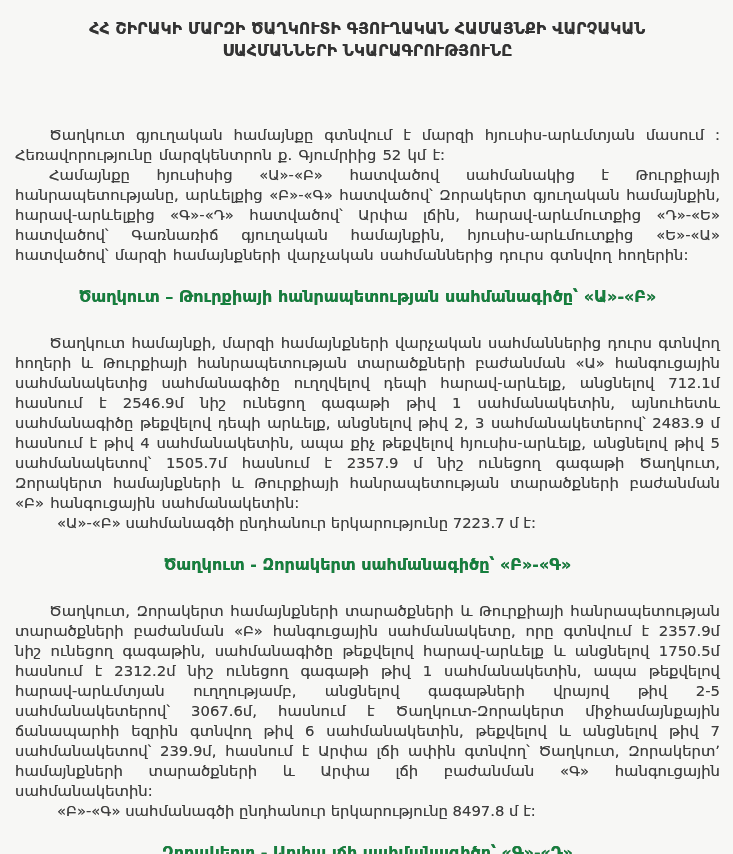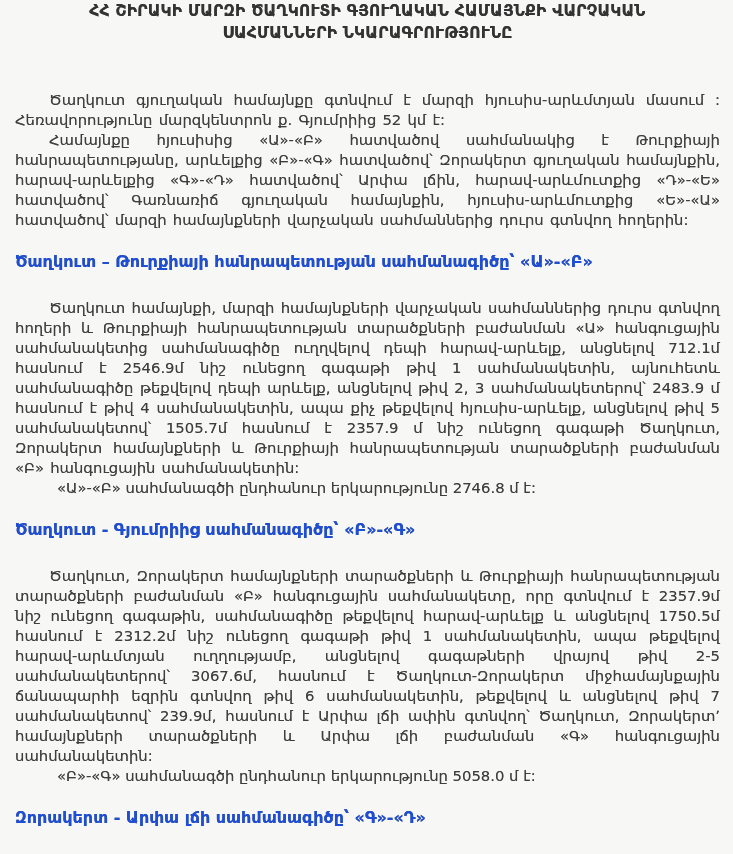--- a/index.html
+++ b/index.html
@@ -2,39 +2,39 @@
 <html lang="hy"><head>
 <meta charset="utf-8">
 <style>
   html,body{margin:0;padding:0;}
   body{
     width:733px;height:854px;overflow:hidden;
     background:#f7f7f5;
     font-family:"DejaVu Sans",sans-serif;
     color:#3e3e3e;
   }
-  .page{box-sizing:border-box;width:733px;height:854px;padding:0 13px 0 15px;}
+  .page{box-sizing:border-box;width:733px;height:854px;padding:18px 13px 0 15px;}
   .doc-title{
     max-width:600px;margin:0 auto;
     text-align:center;font-weight:700;font-size:15.5px;line-height:22px;
     color:#333;letter-spacing:.2px;
     text-shadow:0 0 .4px rgba(50,50,50,.75);
   }
   .para{
     margin:0;font-size:14.8px;line-height:20px;
     text-align:justify;text-indent:34px;
     word-spacing:1.5px;
     text-shadow:0 0 .35px rgba(60,60,60,.6);
   }
-  .intro-gap{margin-top:46px;}
+  .intro-gap{margin-top:63px;}
   .para + .para{}
   .section-heading{
     margin:22px 0 26px;
-    font-weight:700;font-size:16px;line-height:20px;
-    color:#1d4ed8;
+    text-align:center;font-weight:700;font-size:16px;line-height:20px;
+    color:#15803d;
     text-shadow:0 0 .4px rgba(50,50,50,.75);
   }
   .total-line{
     margin:0;font-size:14.8px;line-height:20px;
     text-indent:42px;text-align:left;
     text-shadow:0 0 .35px rgba(60,60,60,.6);
   }
 </style>
 </head>
 <body>
@@ -43,27 +43,27 @@
 
   <div class="doc-title">ՀՀ ՇԻՐԱԿԻ ՄԱՐԶԻ ԾԱՂԿՈՒՏԻ ԳՅՈՒՂԱԿԱՆ ՀԱՄԱՅՆՔԻ ՎԱՐՉԱԿԱՆ ՍԱՀՄԱՆՆԵՐԻ ՆԿԱՐԱԳՐՈՒԹՅՈՒՆԸ</div>
 
   <p class="para intro-gap">Ծաղկուտ գյուղական համայնքը գտնվում է մարզի հյուսիս-արևմտյան մասում : Հեռավորությունը մարզկենտրոն ք. Գյումրիից 52 կմ է:</p>
 
   <p class="para">Համայնքը հյուսիսից «Ա»-«Բ» հատվածով սահմանակից է Թուրքիայի հանրապետությանը, արևելքից «Բ»-«Գ» հատվածով՝ Զորակերտ գյուղական համայնքին, հարավ-արևելքից «Գ»-«Դ» հատվածով՝ Արփա լճին, հարավ-արևմուտքից «Դ»-«Ե» հատվածով՝ Գառնառիճ գյուղական համայնքին, հյուսիս-արևմուտքից «Ե»-«Ա» հատվածով՝ մարզի համայնքների վարչական սահմաններից դուրս գտնվող հողերին:</p>
 
   <div class="section">
     <div class="section-heading">Ծաղկուտ – Թուրքիայի հանրապետության  սահմանագիծը՝ «Ա»-«Բ»</div>
     <p class="para">Ծաղկուտ համայնքի, մարզի համայնքների վարչական սահմաններից դուրս գտնվող հողերի և Թուրքիայի հանրապետության տարածքների բաժանման «Ա» հանգուցային սահմանակետից սահմանագիծը ուղղվելով դեպի  հարավ-արևելք, անցնելով 712.1մ հասնում է 2546.9մ նիշ ունեցող գագաթի թիվ 1 սահմանակետին, այնուհետև սահմանագիծը թեքվելով դեպի արևելք, անցնելով թիվ 2, 3 սահմանակետերով՝ 2483.9 մ հասնում է թիվ 4 սահմանակետին, ապա քիչ թեքվելով հյուսիս-արևելք, անցնելով թիվ 5 սահմանակետով՝ 1505.7մ հասնում է 2357.9 մ նիշ ունեցող գագաթի Ծաղկուտ, Զորակերտ համայնքների և Թուրքիայի հանրապետության տարածքների բաժանման «Բ» հանգուցային սահմանակետին:</p>
-    <p class="total-line">«Ա»-«Բ» սահմանագծի ընդհանուր երկարությունը 2746.8 մ է:</p>
+    <p class="total-line">«Ա»-«Բ» սահմանագծի ընդհանուր երկարությունը 7223.7 մ է:</p>
   </div>
 
   <div class="section">
-    <div class="section-heading">Ծաղկուտ - Գյումրիից  սահմանագիծը՝ «Բ»-«Գ»</div>
+    <div class="section-heading">Ծաղկուտ - Զորակերտ  սահմանագիծը՝ «Բ»-«Գ»</div>
     <p class="para">Ծաղկուտ, Զորակերտ համայնքների տարածքների և Թուրքիայի հանրապետության տարածքների բաժանման «Բ» հանգուցային սահմանակետը, որը գտնվում է 2357.9մ նիշ ունեցող գագաթին, սահմանագիծը թեքվելով հարավ-արևելք և անցնելով 1750.5մ հասնում է 2312.2մ նիշ ունեցող գագաթի թիվ 1 սահմանակետին, ապա թեքվելով հարավ-արևմտյան ուղղությամբ, անցնելով գագաթների վրայով  թիվ 2-5 սահմանակետերով՝ 3067.6մ, հասնում է Ծաղկուտ-Զորակերտ միջհամայնքային  ճանապարհի եզրին գտնվող թիվ 6 սահմանակետին, թեքվելով և անցնելով թիվ 7 սահմանակետով՝ 239.9մ, հասնում է Արփա լճի ափին գտնվող՝ Ծաղկուտ, Զորակերտ՚ համայնքների տարածքների և Արփա լճի բաժանման «Գ» հանգուցային սահմանակետին:</p>
-    <p class="total-line">«Բ»-«Գ» սահմանագծի ընդհանուր երկարությունը 5058.0 մ է:</p>
+    <p class="total-line">«Բ»-«Գ» սահմանագծի ընդհանուր երկարությունը 8497.8 մ է:</p>
   </div>
 
   <div class="section">
     <div class="section-heading">Զորակերտ - Արփա լճի սահմանագիծը՝ «Գ»-«Դ»</div>
 
   </div>
 
 </div>
 
 </body></html>

